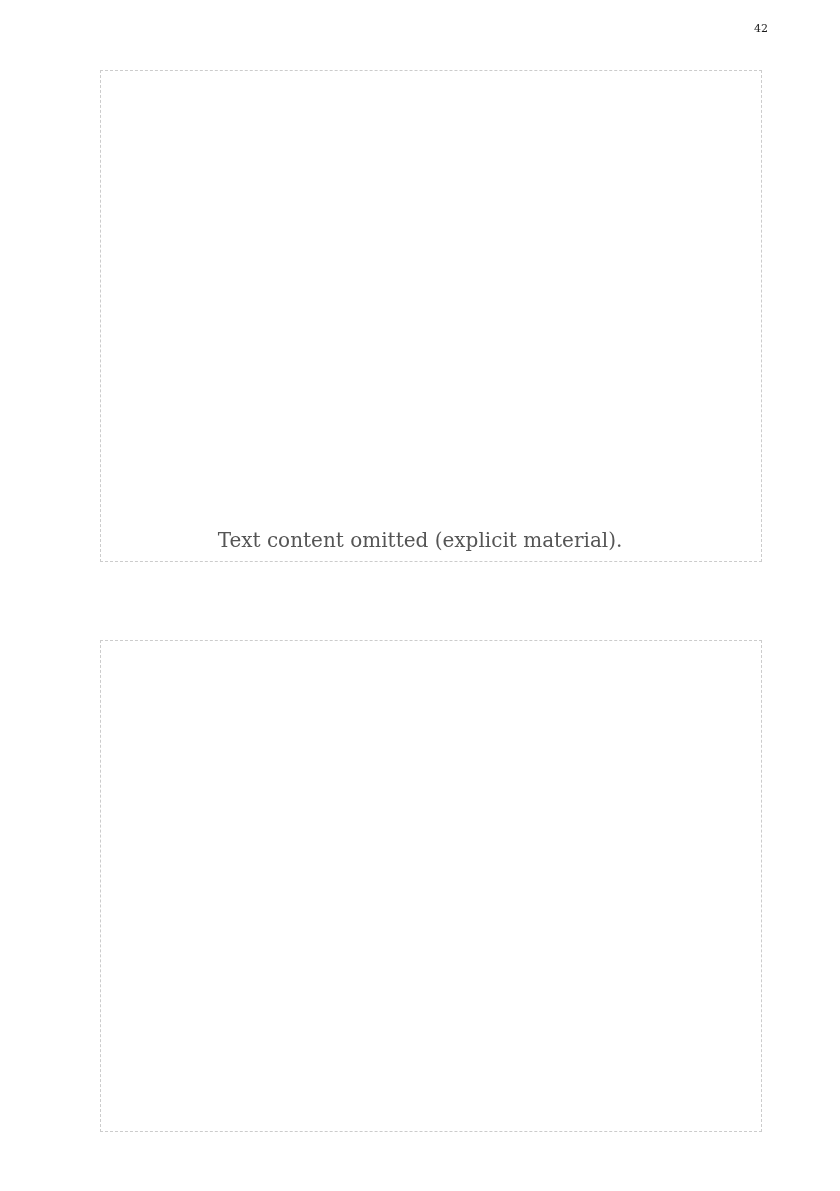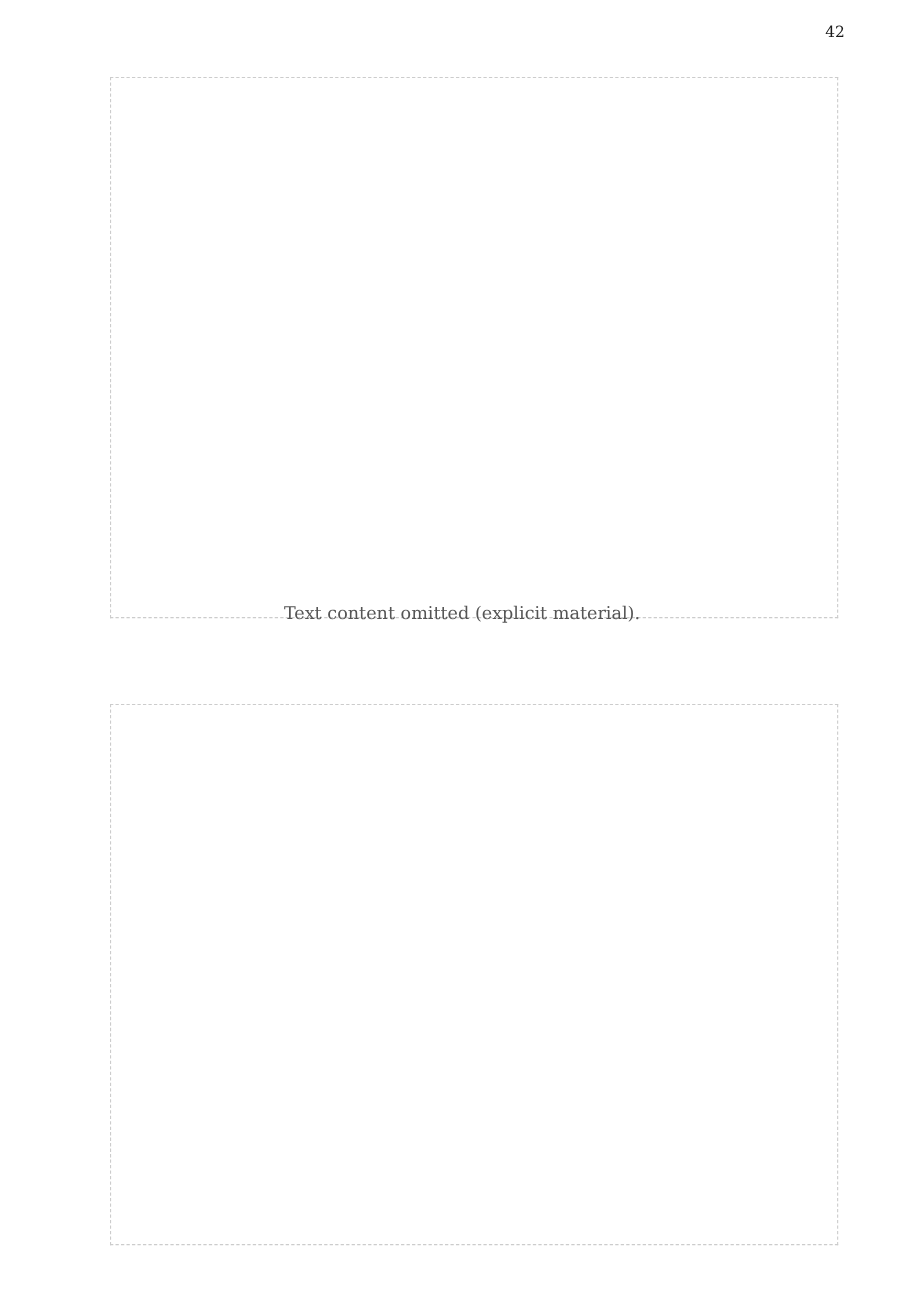--- a/index.html
+++ b/index.html
@@ -1,20 +1,20 @@
 <!DOCTYPE html>
 <html><head>
   <meta charset="utf-8">
   <style>
     html, body { margin: 0; padding: 0; background: #ffffff; }
     body { width: 840px; height: 1191px; position: relative; overflow: hidden;
            font-family: "DejaVu Serif", serif; color: #1a1a1a; }
-    .page-number { position: absolute; top: 22px; right: 72px; font-size: 14px; }
-    .notice { position: absolute; top: 548px; left: 120px; width: 600px;
-              text-align: center; font-size: 16px; color: #555; }
+    .page-number { position: absolute; top: 22px; right: 72px; font-size: 11px; }
+    .notice { position: absolute; top: 528px; left: 120px; width: 600px;
+              text-align: center; font-size: 20px; color: #555; }
     .column-block { position: absolute; left: 100px; width: 660px; height: 490px;
                     border: 1px dashed #ccc; }
     .top-block { top: 70px; }
     .bottom-block { top: 640px; }
   </style>
 </head>
 <body>
 
 <div class="page-number">42</div>
 <div class="column-block top-block"></div>

